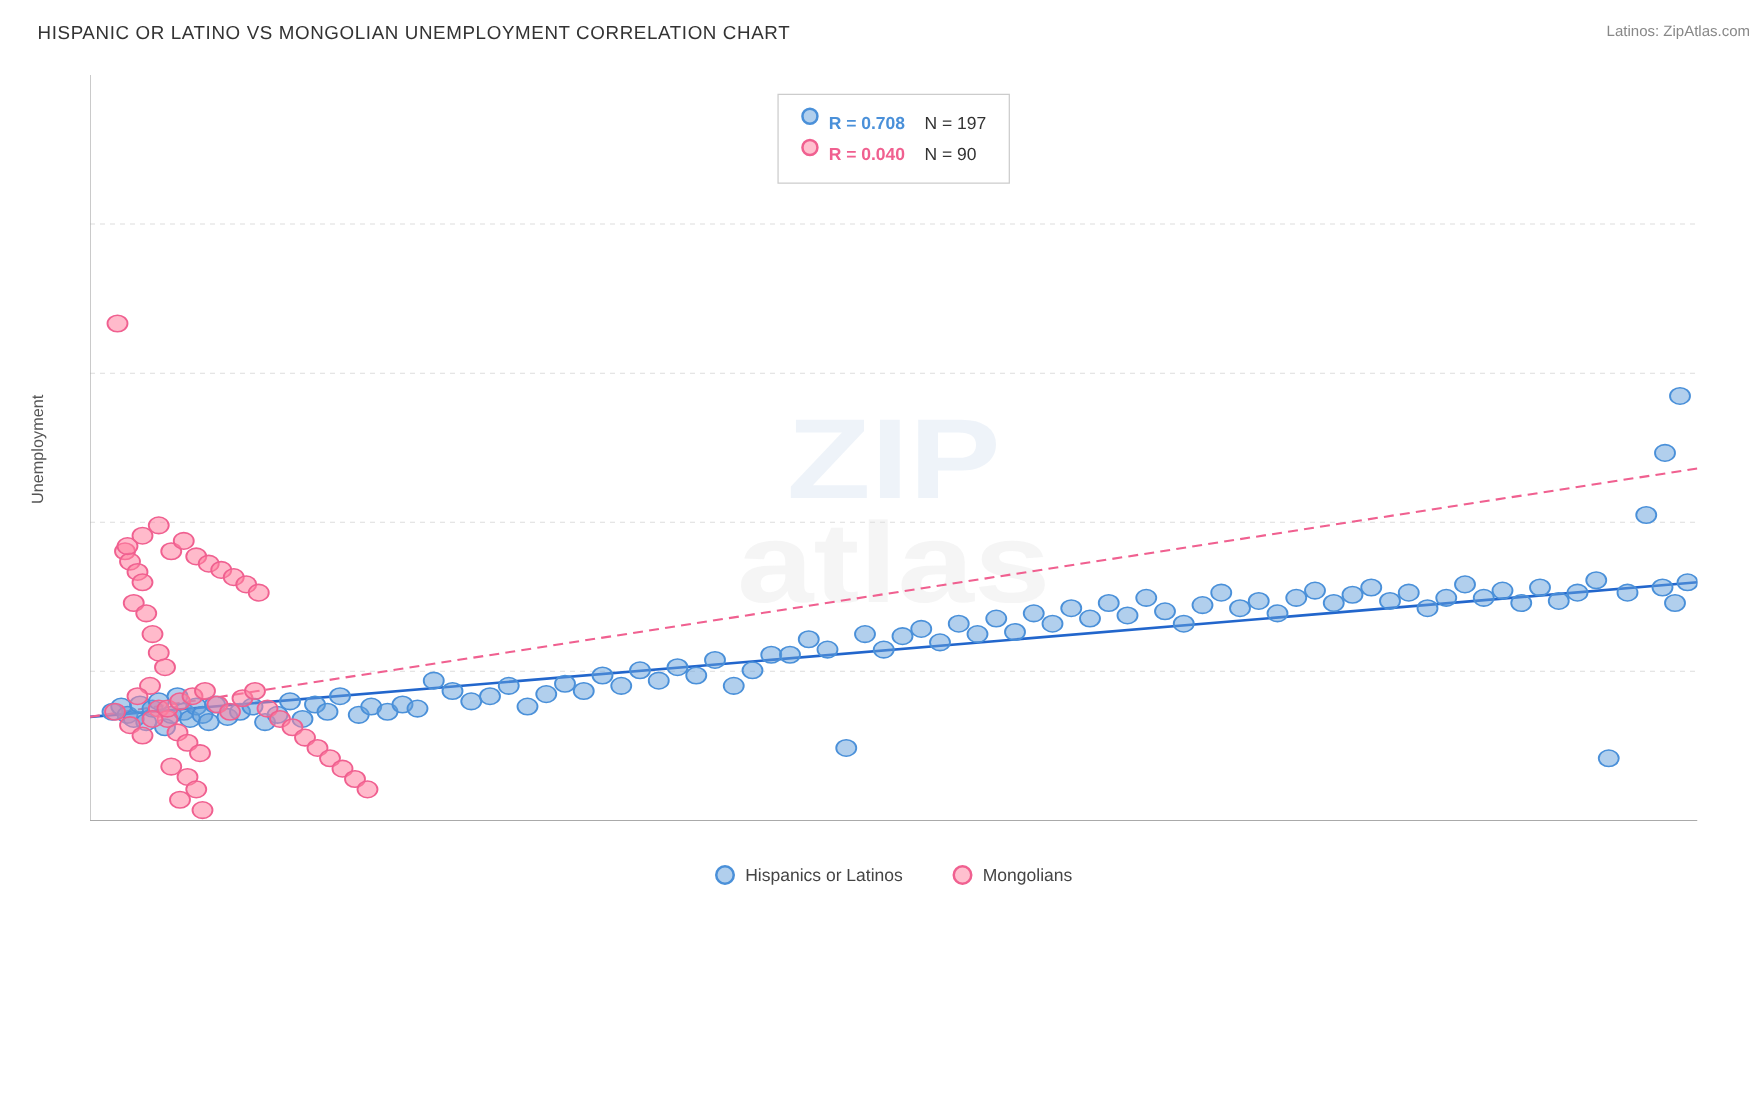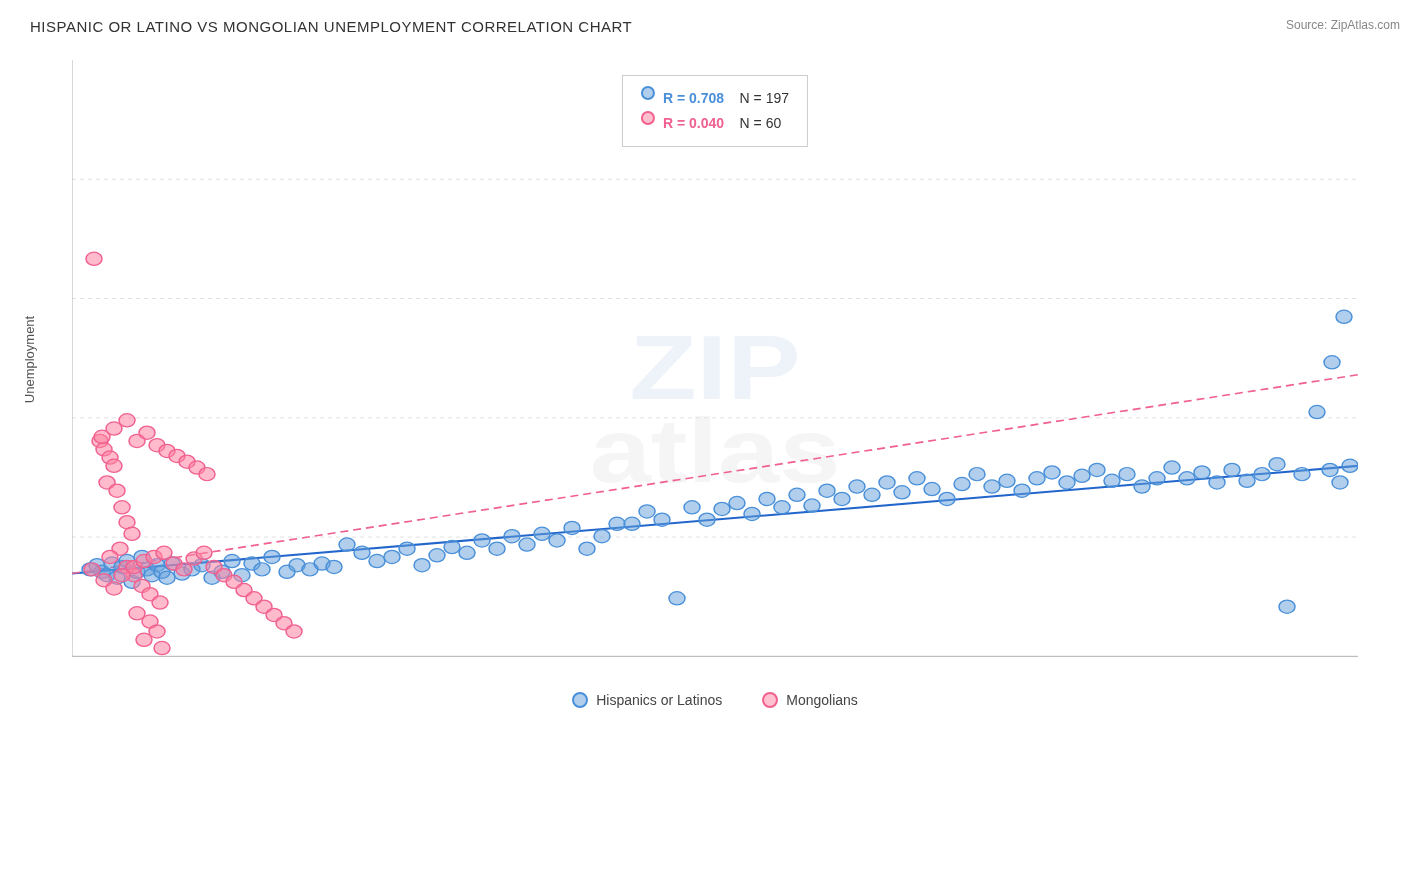--- a/index.html
+++ b/index.html
@@ -127,41 +127,41 @@
       border-radius: 50%;
       border: 2px solid;
     }
   </style>
 </head>
 <body>
 
 <div class="chart-container">
 
   <div class="chart-title">HISPANIC OR LATINO VS MONGOLIAN UNEMPLOYMENT CORRELATION CHART</div>
-  <div class="source-text">Source: ZipAtlas.com</div>
+  <div class="source-text">Latinos: ZipAtlas.com</div>
 
   <div class="y-axis-label">
     <span>Unemployment</span>
   </div>
 
   <div class="legend-box">
     <div class="legend-row">
       <span class="legend-dot legend-dot-blue"></span>
       <span class="legend-text">
         <span class="legend-r">R = 0.708</span>
         &nbsp;&nbsp;
         <span>N = 197</span>
       </span>
     </div>
     <div class="legend-row">
       <span class="legend-dot legend-dot-pink"></span>
       <span class="legend-text">
         <span class="legend-r-pink">R = 0.040</span>
         &nbsp;&nbsp;
-        <span>N = 60</span>
+        <span>N = 90</span>
       </span>
     </div>
   </div>
 
   <svg class="chart-svg" viewBox="0 0 1286 722" preserveAspectRatio="none" style="position:absolute; top:60px; left:60px; width:calc(100% - 120px); height:calc(100% - 170px);">
 
     <text x="643" y="380" text-anchor="middle" dominant-baseline="middle" font-size="110" font-weight="bold" fill="rgba(160,190,220,0.18)" font-family="Arial">ZIP</text>
     <text x="643" y="480" text-anchor="middle" dominant-baseline="middle" font-size="110" font-weight="bold" fill="rgba(190,190,190,0.15)" font-family="Arial">atlas</text>
 
     <line x1="0" y1="576" x2="1286" y2="576" stroke="#ddd" stroke-width="1" stroke-dasharray="4,4"></line>

